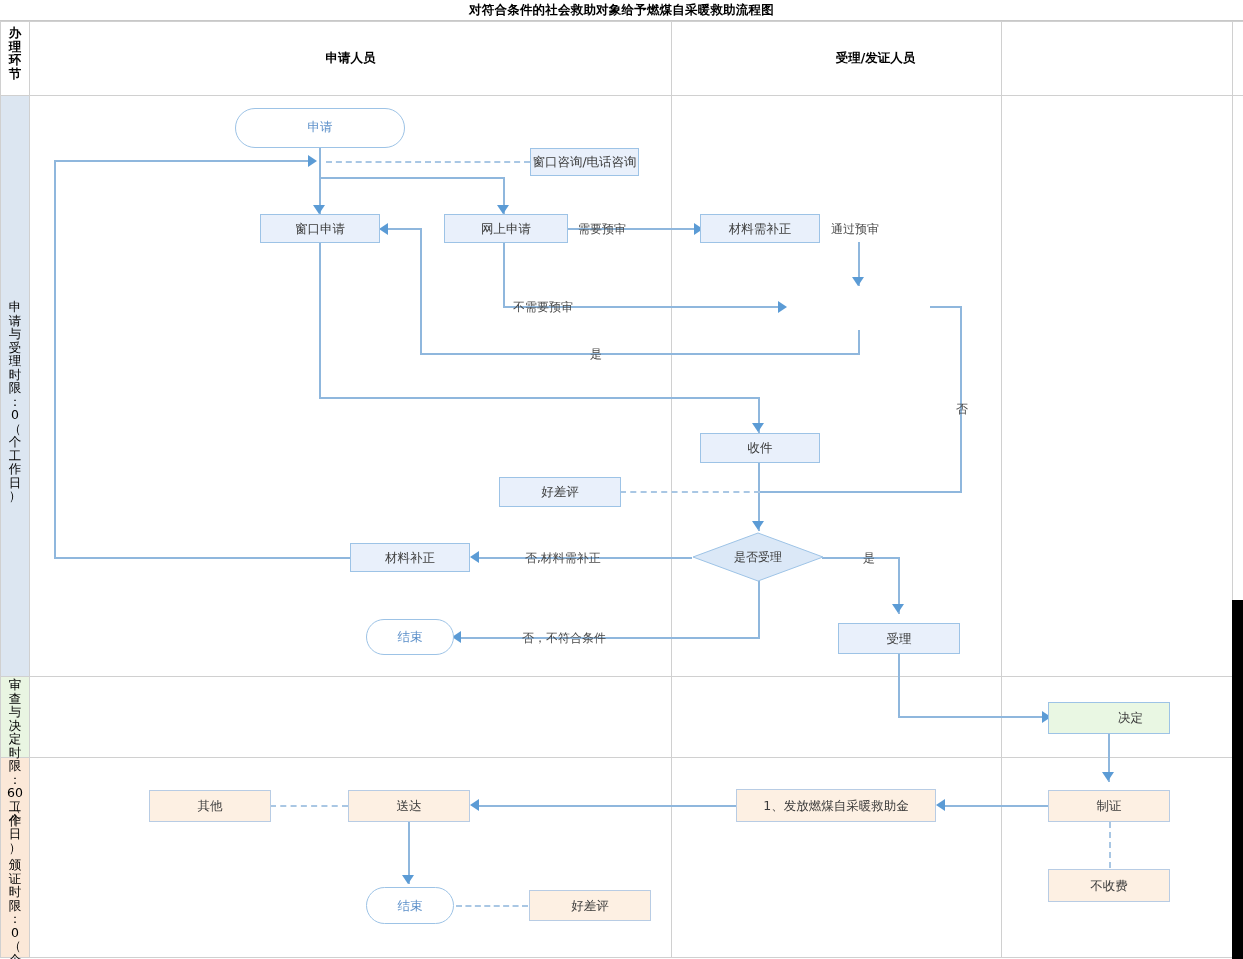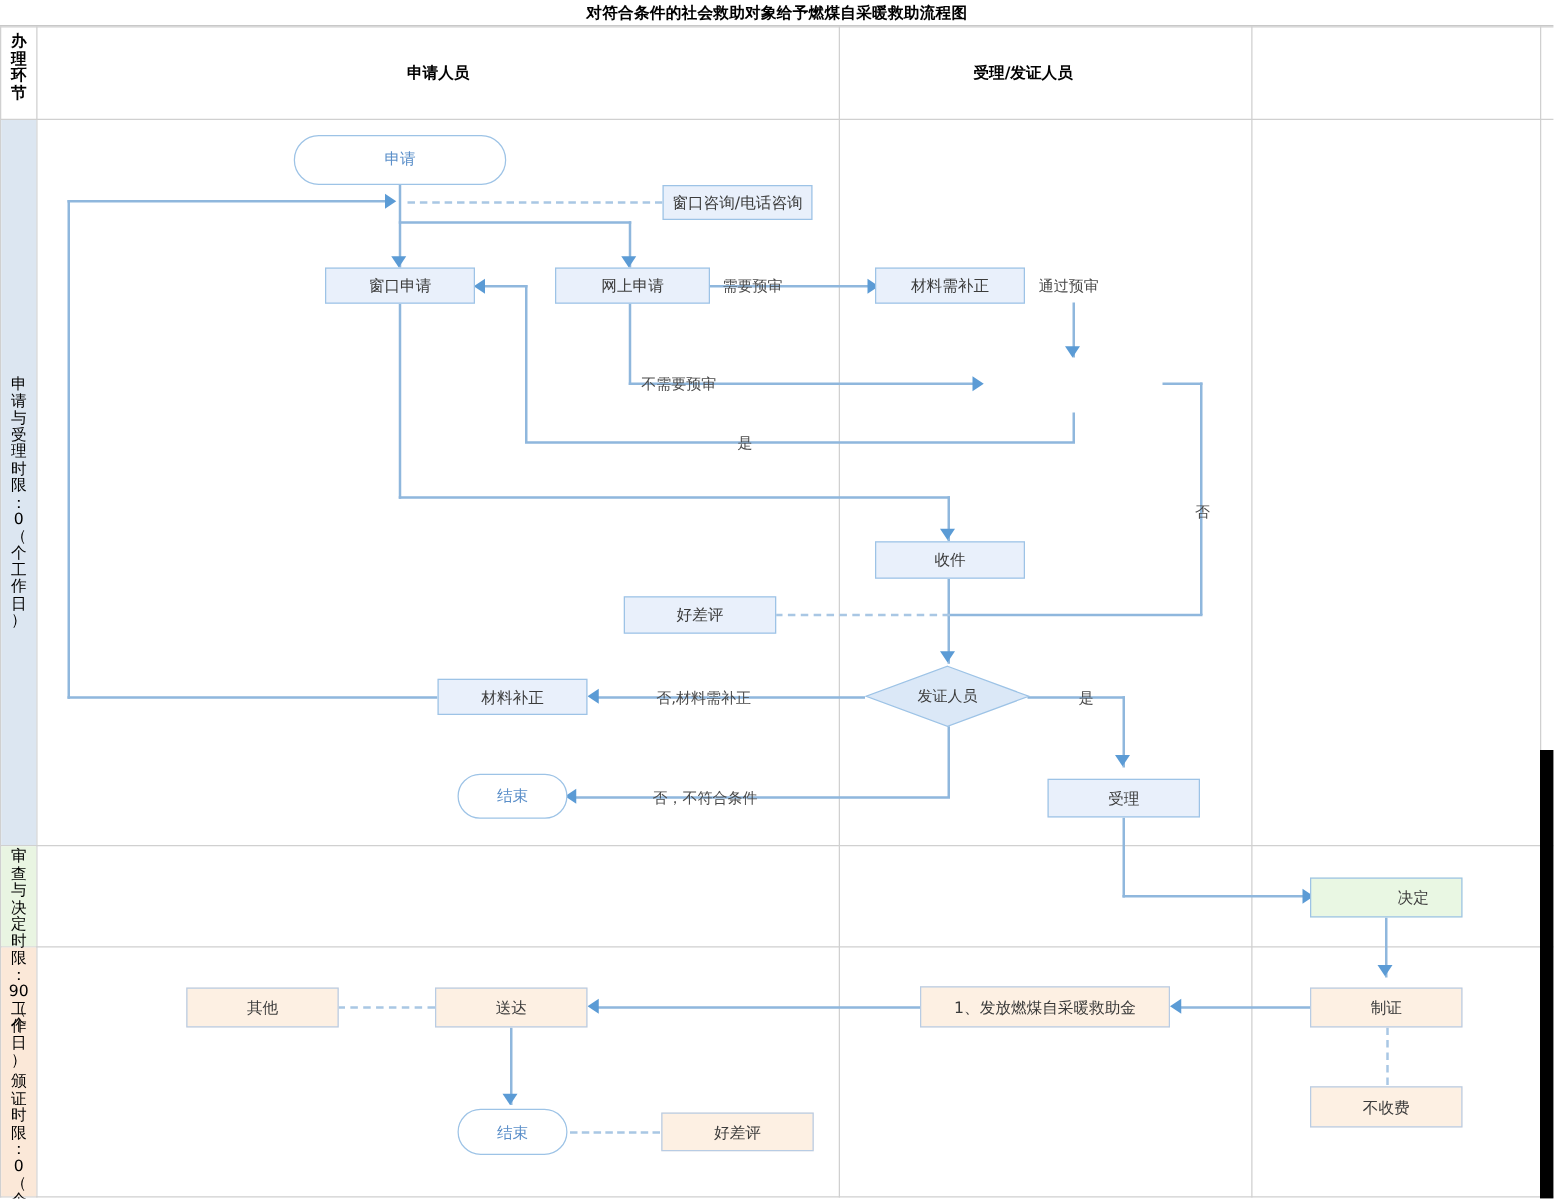--- a/index.html
+++ b/index.html
@@ -78,21 +78,21 @@
   <div class="swim-green" style="left:1px;top:677px;width:28px;height:80px;"></div>
   <div class="swim-peach" style="left:1px;top:758px;width:28px;height:199px;"></div>
 
   <div class="vlabel" style="left:1px;top:26px;height:66px;">
     <span>办</span>
     <span>理</span>
     <span>环</span>
     <span>节</span>
   </div>
   <div class="hdr" style="left:30px;width:641px;">申请人员</div>
-  <div class="hdr" style="left:654px;width:329px;">受理/发证人员</div>
+  <div class="hdr" style="left:711px;width:329px;">受理/发证人员</div>
 
   <div class="vlabel norm" style="left:1px;top:300px;height:180px;">
     <span>申</span>
       <span>请</span>
       <span>与</span>
       <span>受</span>
       <span>理</span>
       <span>时</span>
     <span>限</span>
       <span>：</span>
@@ -106,21 +106,21 @@
   </div>
   <div class="vlabel norm" style="left:1px;top:678px;height:78px;">
     <span>审</span>
       <span>查</span>
       <span>与</span>
       <span>决</span>
       <span>定</span>
       <span>时</span>
     <span>限</span>
       <span>：</span>
-      <span>90</span>
+      <span>60</span>
       <span>（</span>
       <span>个</span>
   </div>
   <div class="vlabel norm" style="left:1px;top:800px;height:160px;">
     <span>工</span>
       <span>作</span>
       <span>日</span>
       <span>）</span>
   </div>
   <div class="vlabel norm" style="left:1px;top:858px;height:100px;">
@@ -206,38 +206,38 @@
 
   <div class="dash-h" style="left:270px;top:805px;width:78px;"></div>
 
   <div class="ln lnv" style="left:408px;top:822px;height:62px;"></div>
   <div class="arw arw-d" style="left:402px;top:875px;"></div>
 
   <div class="dash-h" style="left:456px;top:905px;width:72px;"></div>
 
   <div class="node n-term" style="left:235px;top:108px;width:170px;height:40px;font-family:Liberation Serif, serif;">申请</div>
 
-  <div class="node n-rect" style="left:530px;top:148px;width:120px;height:28px;">窗口咨询/电话咨询</div>
+  <div class="node n-rect" style="left:530px;top:148px;width:109px;height:28px;">窗口咨询/电话咨询</div>
 
   <div class="node n-rect" style="left:260px;top:214px;width:120px;height:29px;">窗口申请</div>
 
   <div class="node n-rect" style="left:444px;top:214px;width:124px;height:29px;">网上申请</div>
 
   <div class="node n-rect" style="left:700px;top:214px;width:120px;height:29px;">材料需补正</div>
 
 
   <div class="node n-rect" style="left:700px;top:433px;width:120px;height:30px;">收件</div>
 
   <div class="node n-rect" style="left:499px;top:477px;width:122px;height:30px;">好差评</div>
 
   <div class="node n-diamond" style="left:692px;top:532px;width:132px;height:50px;">
     <svg width="132" height="50" viewBox="0 0 132 50">
       <polygon points="66,1 131,25 66,49 1,25" fill="#dbe8f7" stroke="#9dc3e6" stroke-width="1"></polygon>
     </svg>
-    <div class="dtext" style="font-size:12px;">发证人员</div>
+    <div class="dtext" style="font-size:12px;">是否受理</div>
   </div>
 
   <div class="node n-rect" style="left:350px;top:543px;width:120px;height:29px;">材料补正</div>
 
   <div class="node n-term" style="left:366px;top:619px;width:88px;height:36px;">结束</div>
 
   <div class="node n-rect" style="left:838px;top:623px;width:122px;height:31px;">受理</div>
 
   <div class="node n-green" style="left:1048px;top:702px;width:122px;height:32px;padding-left:43px;">决定</div>
 

